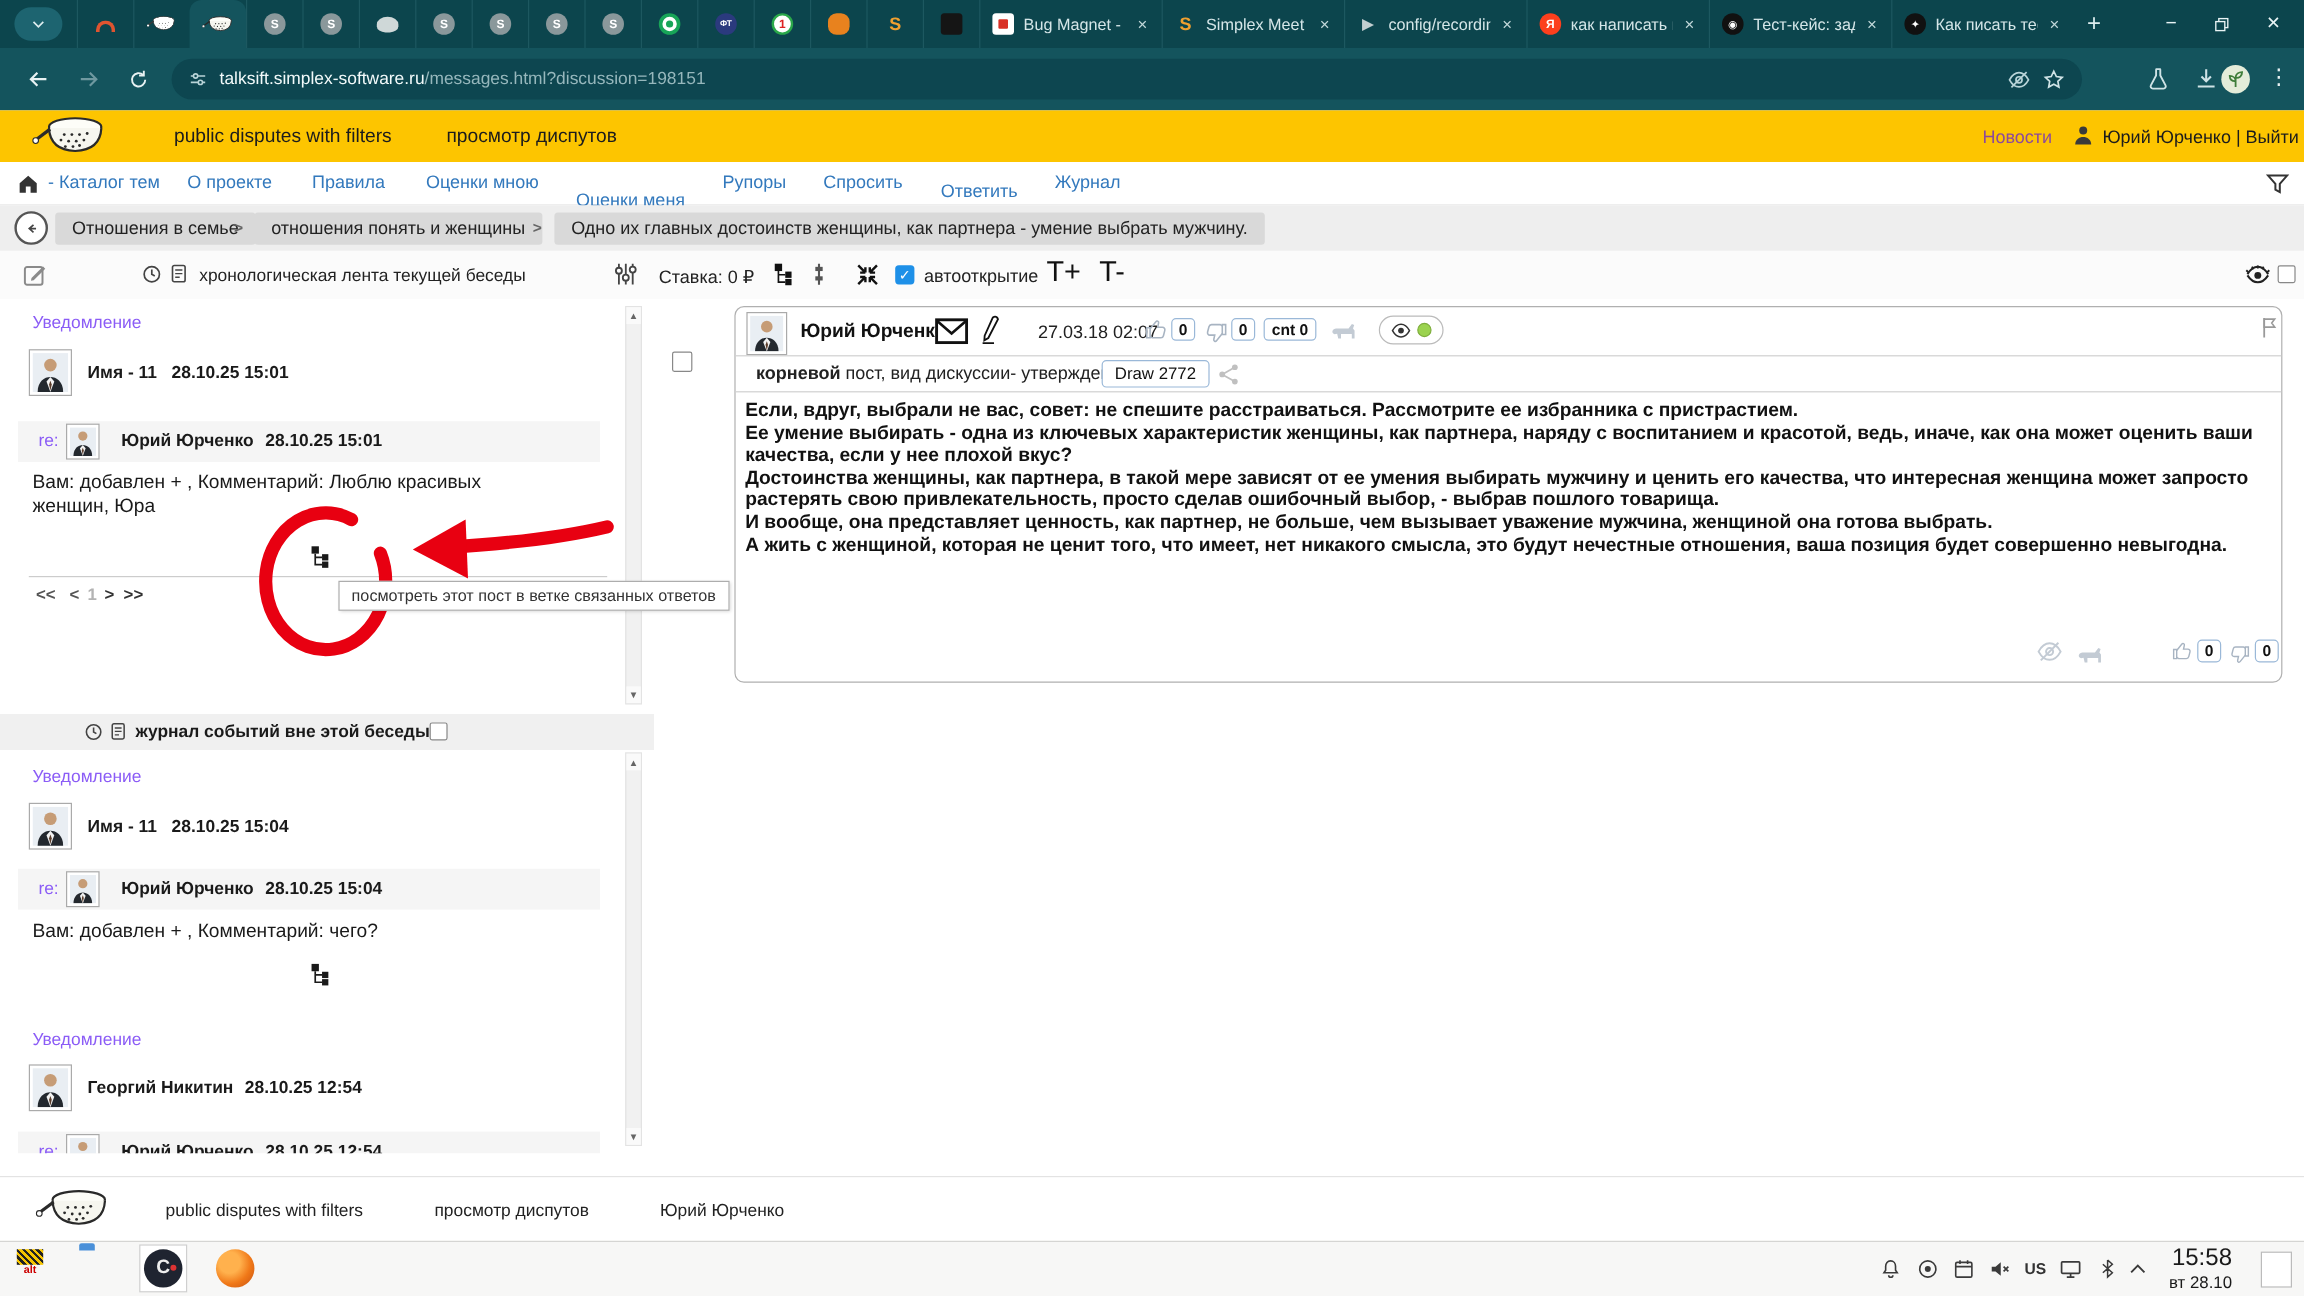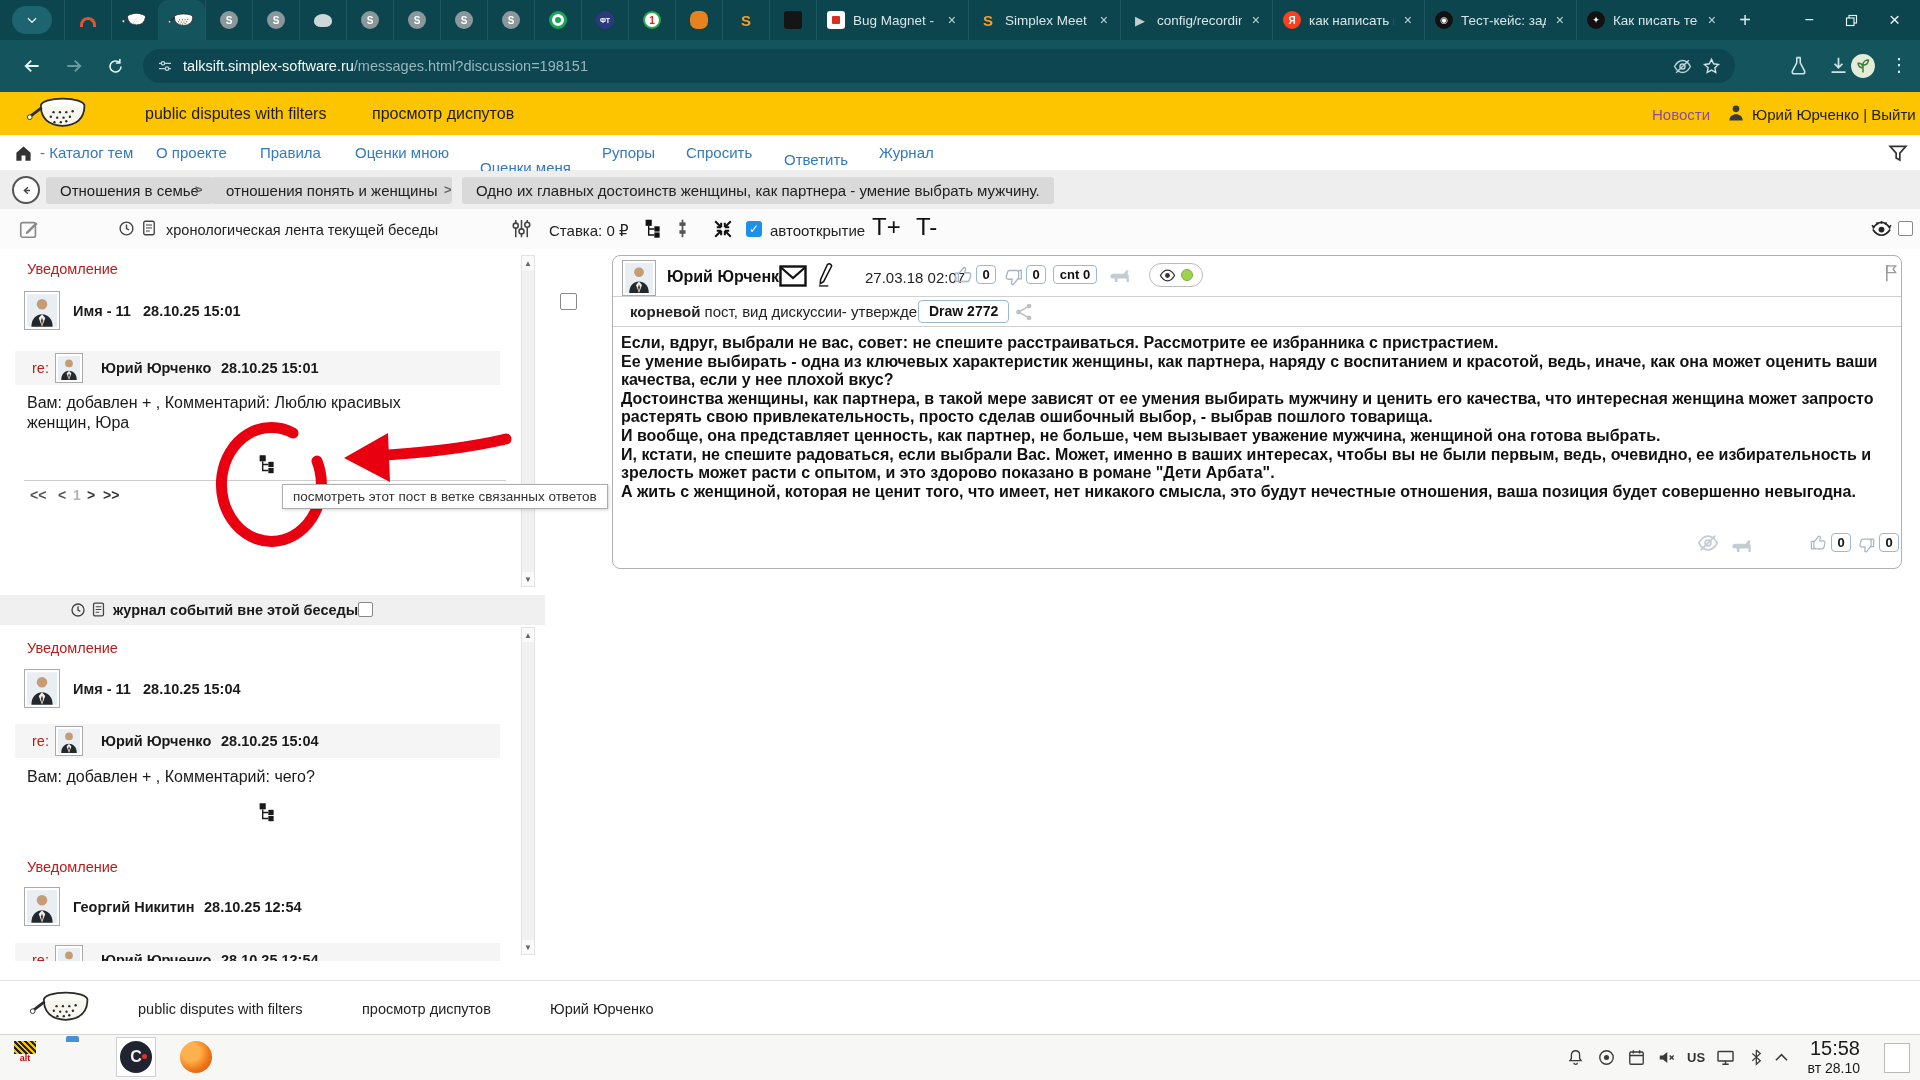--- a/index.html
+++ b/index.html
@@ -75,21 +75,21 @@
   .tool { color:#444; }
   .toollabel { font-size:14.5px; color:#222; }
   .cb-on { width:16px; height:16px; background:#1e90e8; border-radius:3px; color:#fff; font-size:12px;
            display:flex; align-items:center; justify-content:center; }
   .cb-off { width:15px; height:15px; background:#fff; border:1.5px solid #888; border-radius:2px; }
   .tbtn { font-size:24px; color:#111; }
 
   
   .content { position:relative; height:731px; background:#fff; overflow:hidden; }
   .lp { position:absolute; left:0; top:0; width:545px; height:712px; overflow:hidden; }
-  .n-label { font-size:14.5px; color:#b91c1c; }
+  .n-label { font-size:14.5px; color:#8b5cf6; }
   .n-name { font-size:14.5px; font-weight:bold; color:#1a1a1a; }
   .n-time { font-size:14.5px; font-weight:bold; color:#1a1a1a; }
   .avbox { border:1px solid #aaa; background:#fff; padding:2px; }
   .rerow { background:#f5f5f5; height:34px; }
   .n-body { font-size:16px; color:#1a1a1a; line-height:20px; }
   .scrollbar { width:14px; background:#f1f1f1; border:1px solid #e3e3e3; position:absolute; }
   .scrollbar .sa { height:14px; display:flex; align-items:center; justify-content:center;
                    font-size:8px; color:#666; background:#fafafa; }
   .scrollbar .sa.bottom { position:absolute; bottom:0; left:0; right:0; }
   .sechead { background:#f0f0f0; height:30px; }
@@ -104,21 +104,21 @@
               border:1px solid #b0b0b0; border-radius:8px; background:#fff; }
   .postname { font-size:16px; font-weight:bold; color:#111; }
   .postdate { font-size:15px; color:#222; }
   .badge { display:inline-block; min-width:20px; height:19px; border:1px solid #9ab8d8; border-radius:4px;
            font-size:13px; font-weight:bold; color:#111; text-align:center; line-height:17px;
            background:#fff; padding:0 3px; }
   .subrow { position:absolute; left:0; right:0; top:40px; height:31px;
             border-top:1px solid #d0d0d0; border-bottom:1px solid #d0d0d0; }
   .kind { font-size:15px; color:#222; }
   .drawbtn { height:23px; padding:0 10px; border:1px solid #9ab8d8; border-radius:4px; background:#fff;
-             font-size:14px; font-weight:bold; color:#111; line-height:21px; }
+             font-size:14px; font-weight:normal; color:#111; line-height:21px; }
   .postbody { position:absolute; left:8px; right:8px; top:78px; font-size:16px; font-weight:bold;
               color:#111; line-height:18.6px; }
   .eyepill { width:54px; height:24px; border:1px solid #bbb; border-radius:12px; display:flex;
              align-items:center; justify-content:center; gap:5px; background:#fff; }
   .gdot { width:12px; height:12px; border-radius:50%; background:#9bd34f; border:1px solid #7fae3e; }
 
   
   .footerbar { height:54px; background:#fff; border-top:1px solid #e3e3e3; position:relative; }
   .foottxt { font-size:14.5px; color:#222; }
 
@@ -680,21 +680,20 @@
         <svg class="i abs" style="left:400px;top:4px;color:#c0c0c0" width="22" height="22">
             <use href="#ic-share"></use>
           </svg>
       </div>
 
       <div class="postbody">
         <p>Если, вдруг, выбрали не вас, совет: не спешите расстраиваться. Рассмотрите ее избранника с пристрастием.</p>
         <p>Ее умение выбирать - одна из ключевых характеристик женщины, как партнера, наряду с воспитанием и красотой, ведь, иначе, как она может оценить ваши качества, если у нее плохой вкус?</p>
         <p>Достоинства женщины, как партнера, в такой мере зависят от ее умения выбирать мужчину и ценить его качества, что интересная женщина может запросто растерять свою привлекательность, просто сделав ошибочный выбор, - выбрав пошлого товарища.</p>
         <p>И вообще, она представляет ценность, как партнер, не больше, чем вызывает уважение мужчина, женщиной она готова выбрать.</p>
-        <p>И, кстати, не спешите радоваться, если выбрали Вас. Может, именно в ваших интересах, чтобы вы не были первым, ведь, очевидно, ее избирательность и зрелость может расти с опытом, и это здорово показано в романе "Дети Арбата".</p>
         <p>А жить с женщиной, которая не ценит того, что имеет, нет никакого смысла, это будут нечестные отношения, ваша позиция будет совершенно невыгодна.</p>
       </div>
 
       <svg class="i abs" style="left:1084px;top:276px;color:#c3cbd4" width="22" height="22">
           <use href="#ic-eyeoff"></use>
         </svg>
       <svg class="i abs" style="left:1118px;top:278px;color:#c3cbd4" width="26" height="20">
           <use href="#ic-dog"></use>
         </svg>
       <svg class="i abs" style="left:1196px;top:277px;color:#a8b4c2" width="19" height="19">

